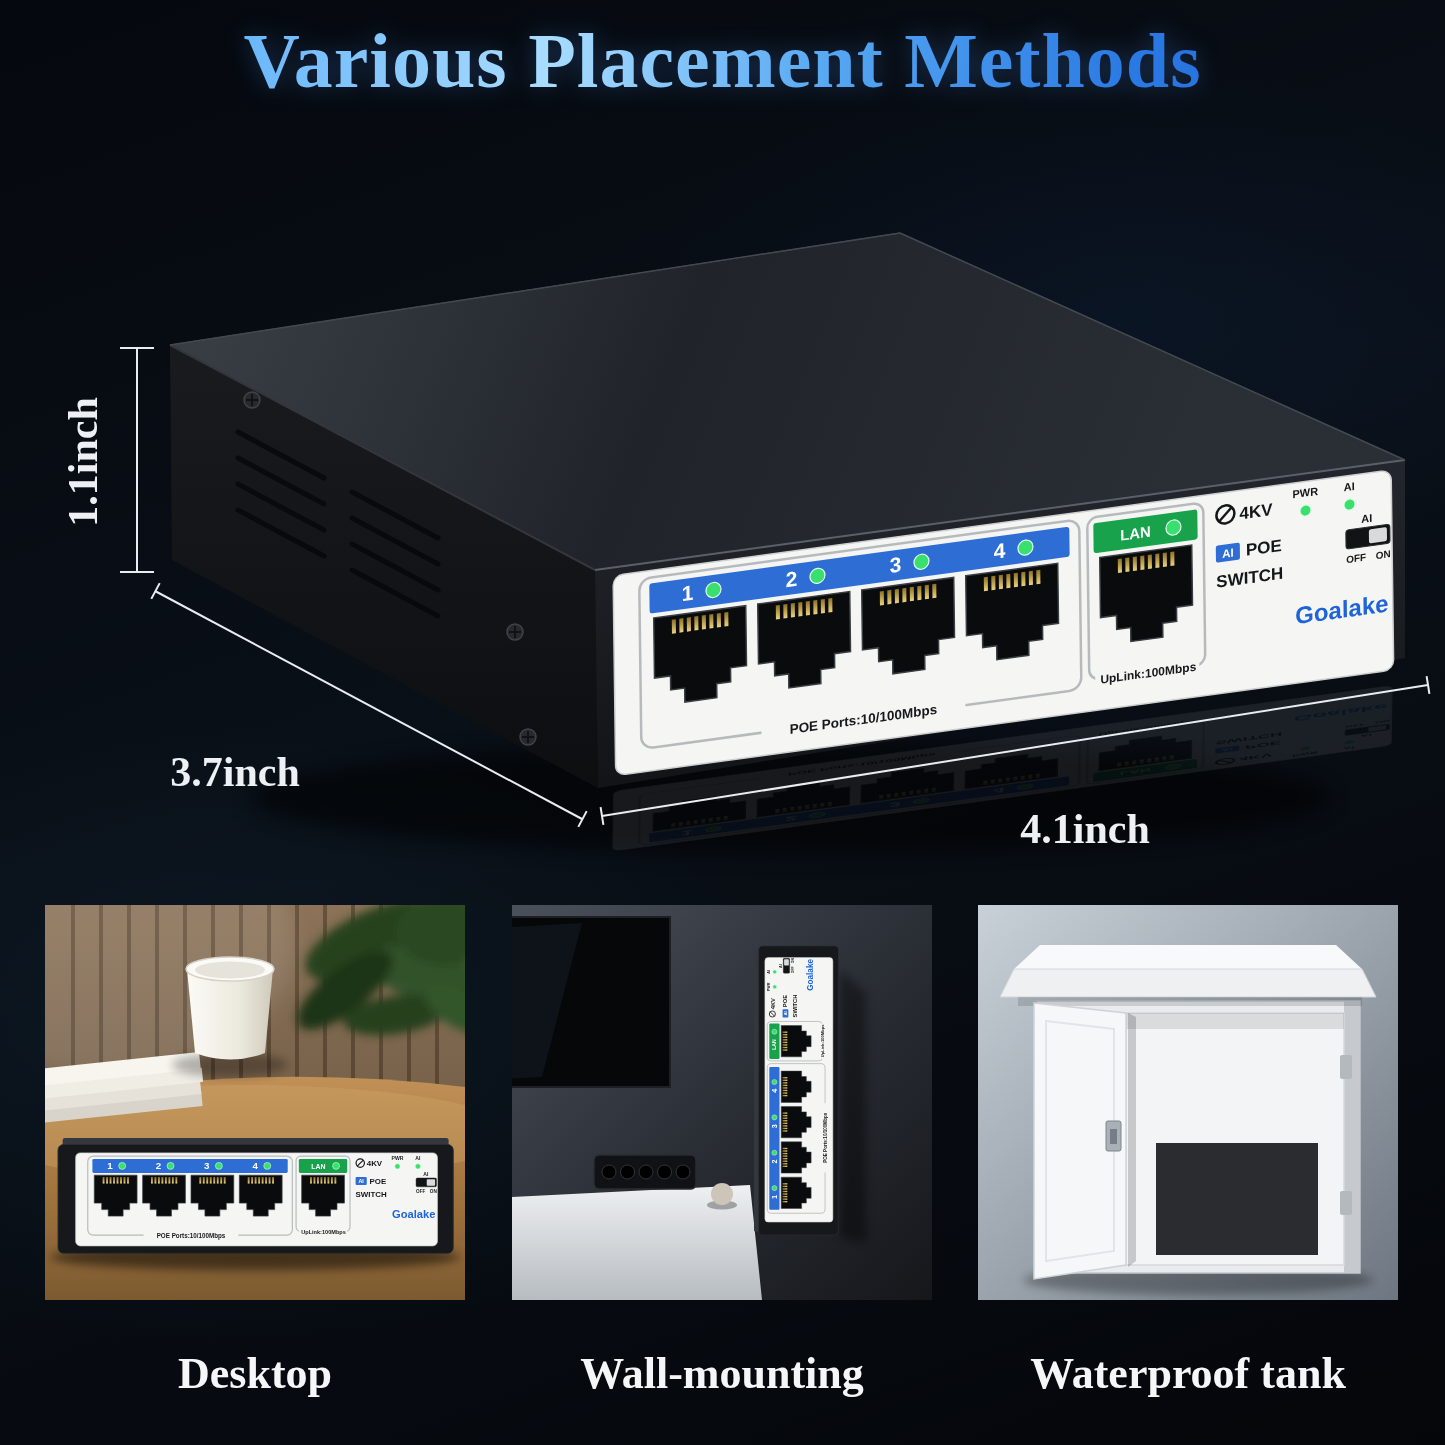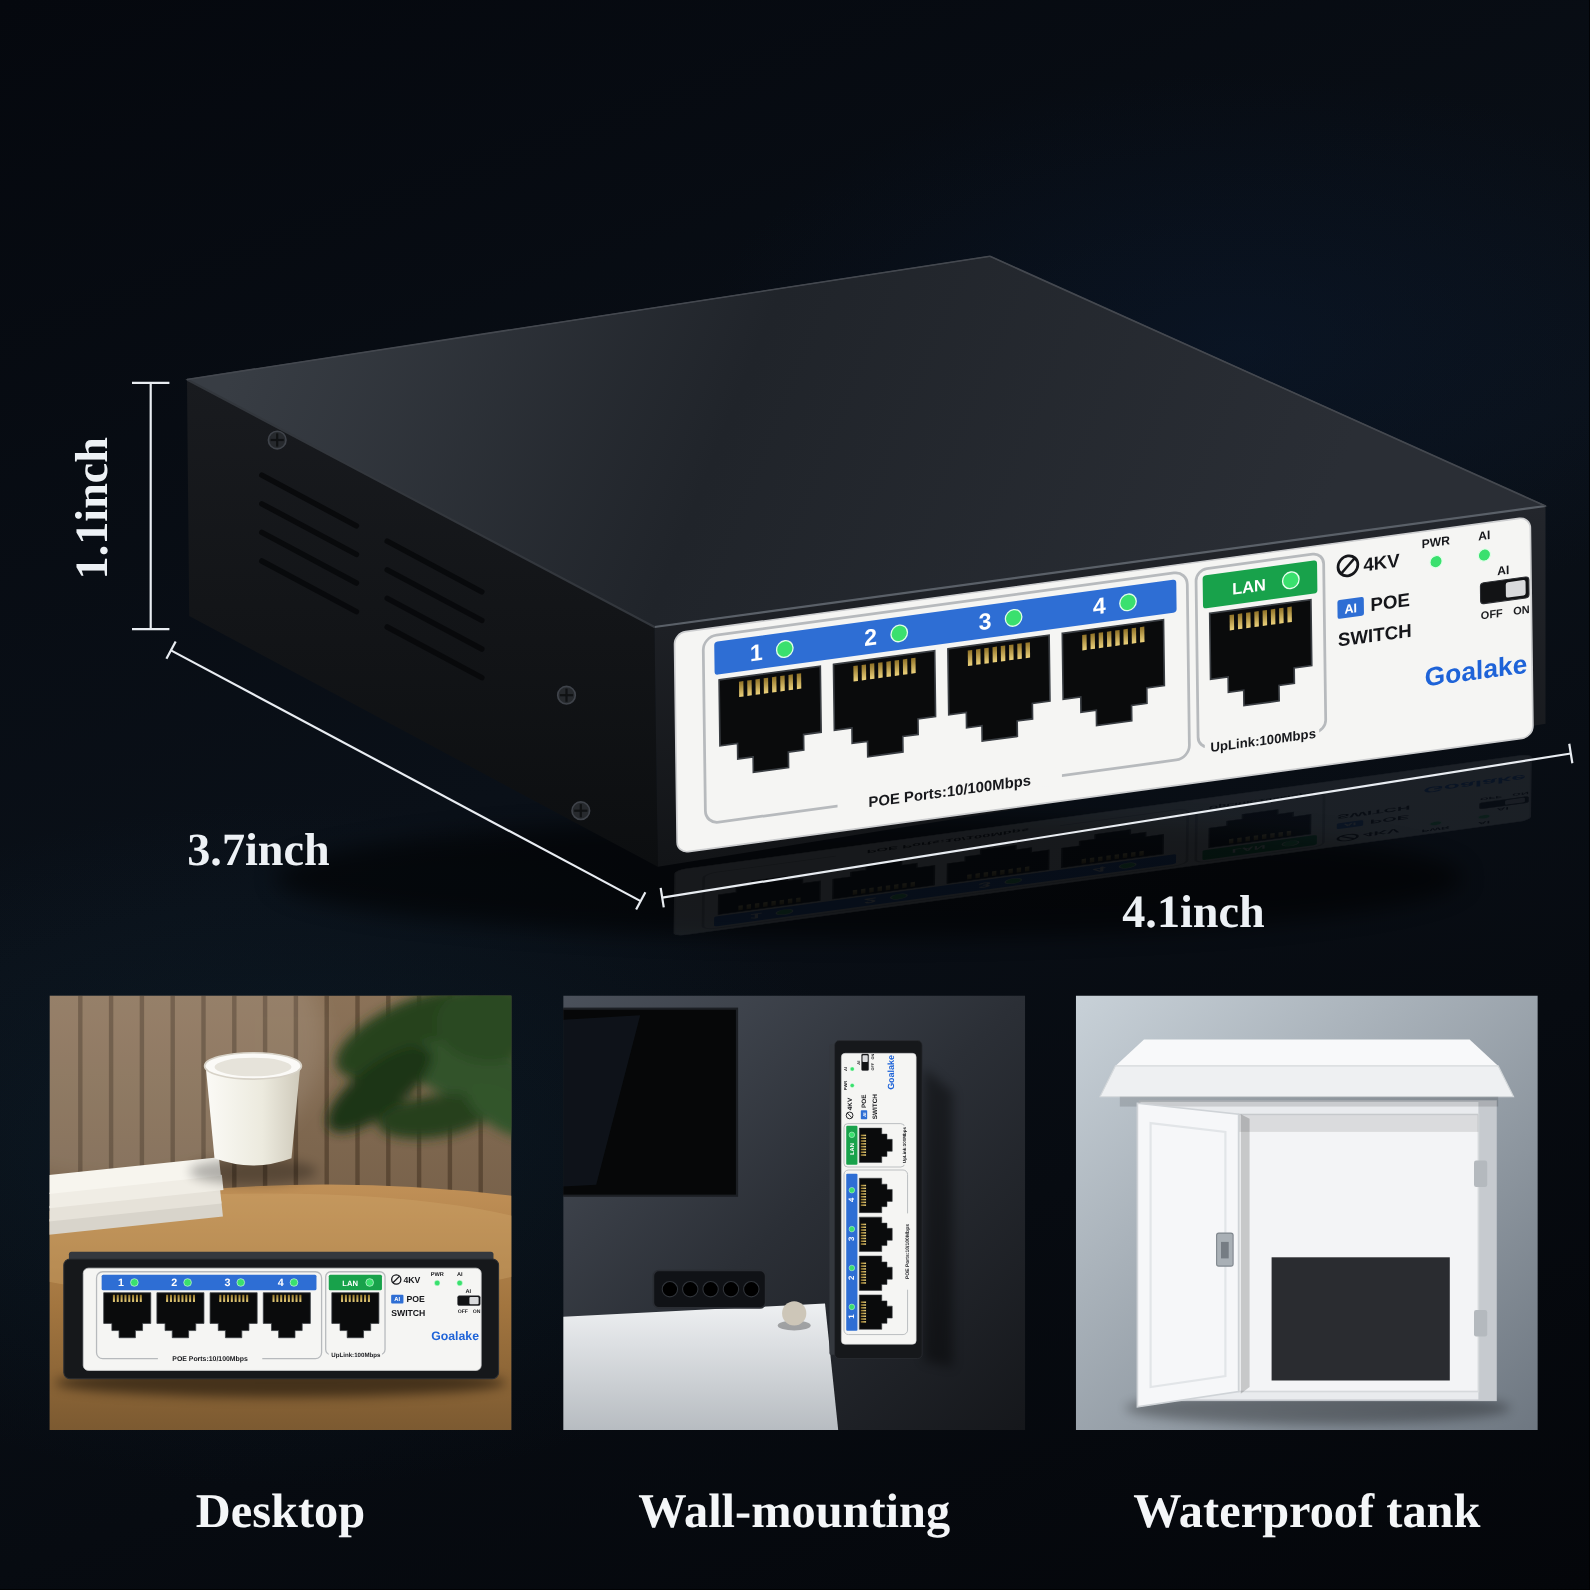--- a/index.html
+++ b/index.html
@@ -25,20 +25,21 @@
   .kvt{font-size:17px;font-weight:700;fill:#15161a;}
   .tinyt{font-size:11px;font-weight:700;fill:#15161a;text-anchor:middle;}
   .aibox{font-size:11.5px;font-weight:700;fill:#ffffff;text-anchor:middle;}
   .onofft{font-size:10px;font-weight:700;fill:#1b1c1f;text-anchor:middle;}
   .brandt{font-size:24px;font-weight:700;text-anchor:middle;}
 </style>
 </head>
 <body>
 
 <div class="stage">
+  <h1 class="title">Various Placement Methods</h1>
 
   <svg class="scene" width="1445" height="1445" viewBox="0 0 1445 1445">
     <defs>
       <linearGradient id="gTop" x1="250" y1="240" x2="1150" y2="600" gradientUnits="userSpaceOnUse">
         <stop offset="0" stop-color="#383d44"></stop>
           <stop offset="0.45" stop-color="#20242a"></stop>
           <stop offset="1" stop-color="#2a2e35"></stop>
       </linearGradient>
       <linearGradient id="gLeft" x1="0" y1="0" x2="0" y2="1">
         <stop offset="0" stop-color="#191b1f"></stop>

